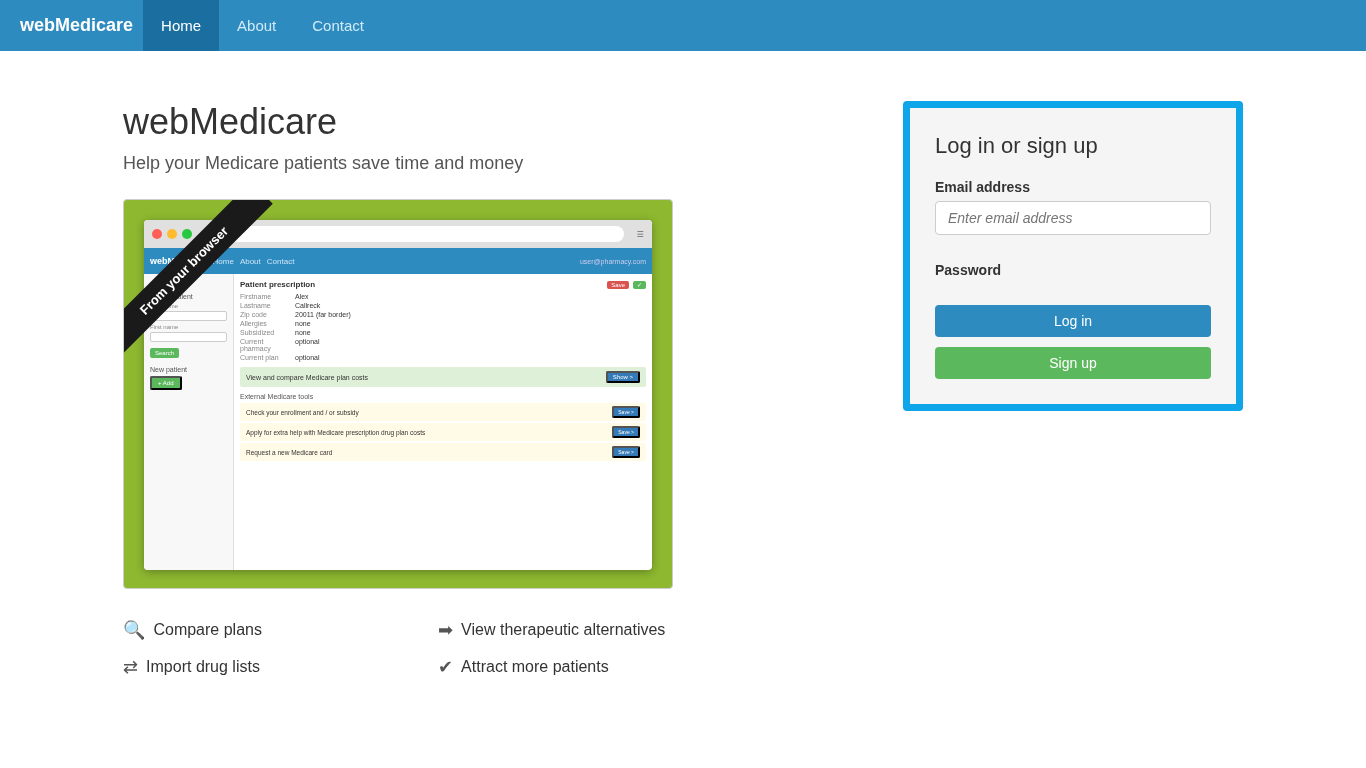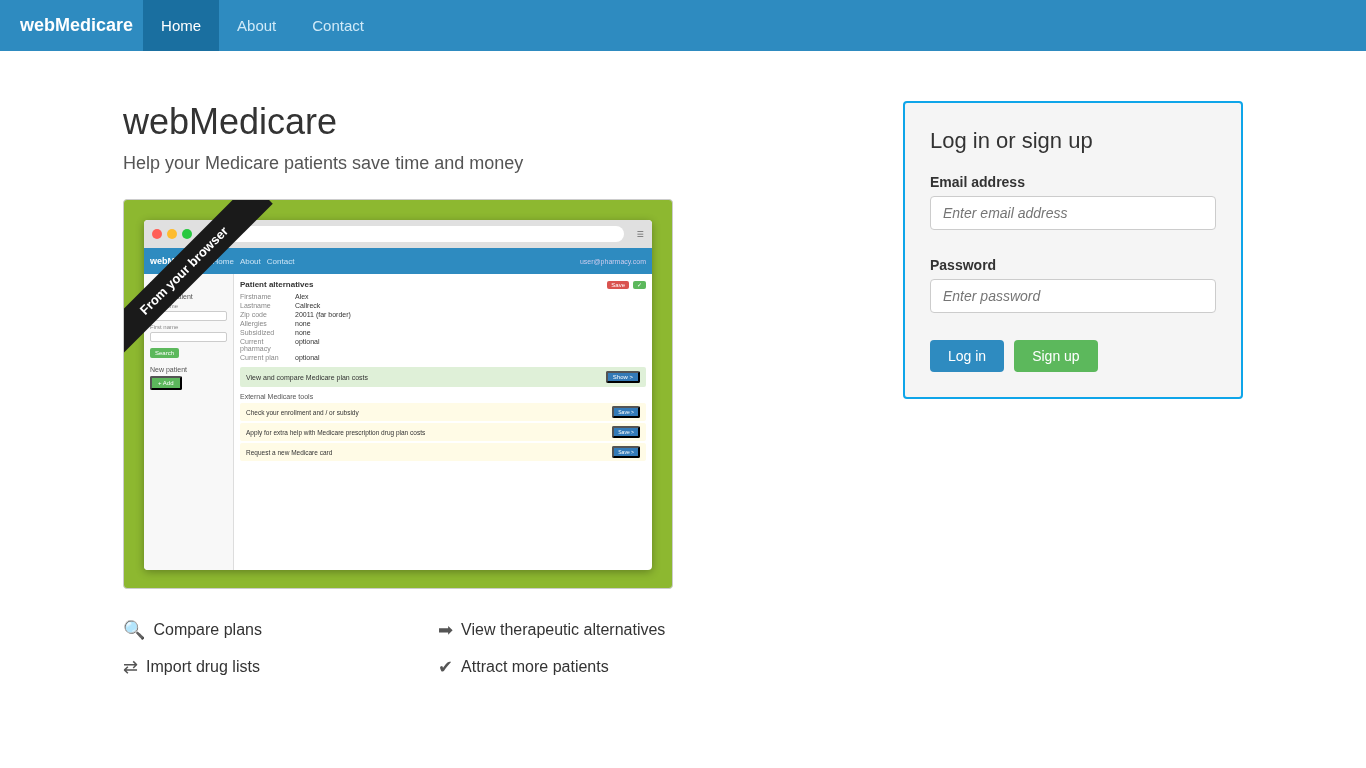--- a/index.html
+++ b/index.html
@@ -210,21 +210,21 @@
       color: #333;
     }
     .feature-icon {
       font-size: 18px;
       color: #555;
     }
 
     
     .login-card {
       background: #f5f5f5;
-      border: 2px solid #0ea5e9;
+      border: 7px solid #0ea5e9;
       border-radius: 4px;
       padding: 25px;
     }
     .login-card h2 {
       font-size: 22px;
       font-weight: 400;
       color: #333;
       margin-bottom: 20px;
     }
     .form-group { margin-bottom: 27px; }
@@ -243,20 +243,21 @@
       border-radius: 4px;
       background: #fff;
       color: #999;
       outline: none;
       font-style: italic;
     }
     .btn-row {
       display: flex;
       gap: 10px;
       margin-top: 14px;
+      flex-direction: column;
     }
     .btn-login {
       background: #2e8bc0;
       color: #fff;
       border: none;
       padding: 8px 18px;
       font-size: 14px;
       border-radius: 4px;
       cursor: pointer;
     }
@@ -317,21 +318,21 @@
             <div class="browser-input"></div>
             <div style="font-size:6px;color:#888;margin-bottom:2px;">First name</div>
             <div class="browser-input"></div>
             <button class="browser-btn" style="margin-top:3px;">Search</button>
             <div class="browser-section-label">New patient</div>
             <button class="browser-add-btn">+ Add</button>
           </div>
 
           <div class="browser-main">
             <div class="patient-info-header">
-              <span style="font-size:8px;font-weight:bold;">Patient alternatives</span>
+              <span style="font-size:8px;font-weight:bold;">Patient prescription</span>
               <div>
                 <span class="btn-save">Save</span>
                 <span class="btn-ok">✓</span>
               </div>
             </div>
             <div class="info-row">
               <span class="info-label">Firstname</span>
               <span class="info-value">Alex</span>
             </div>
             <div class="info-row">
@@ -403,21 +404,20 @@
 
   <div class="right-section">
     <div class="login-card">
       <h2>Log in or sign up</h2>
       <div class="form-group">
         <label class="form-label">Email address</label>
         <input class="form-input" type="email" placeholder="Enter email address" style="">
       </div>
       <div class="form-group">
         <label class="form-label">Password</label>
-        <input class="form-input" type="password" placeholder="Enter password" style="">
       </div>
       <div class="btn-row">
         <button class="btn-login">Log in</button>
         <button class="btn-signup">Sign up</button>
       </div>
     </div>
   </div>
 </div>
 
 </body></html>

